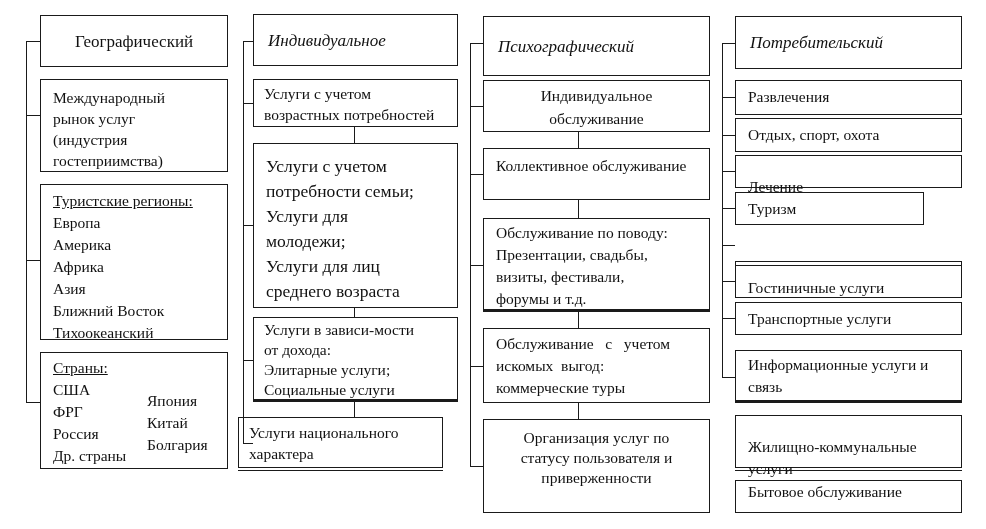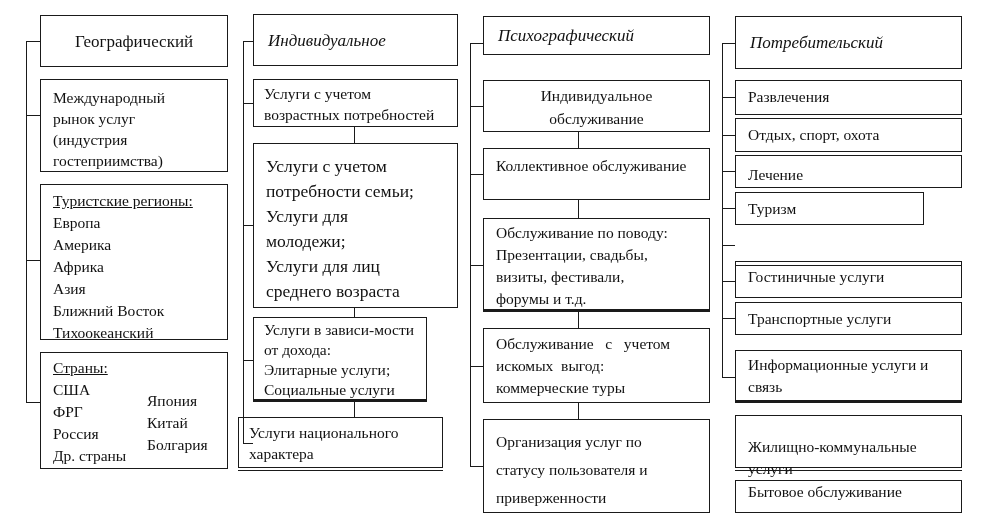--- a/index.html
+++ b/index.html
@@ -46,21 +46,21 @@
     position: absolute;
     left: -1px;
     right: -1px;
     bottom: -4px;
     height: 1px;
     background: #1a1a1a;
   }
   .lh20 { line-height: 20px; }
   .lh22 { line-height: 22px; }
   .lh23 { line-height: 23px; }
-  .lh24 { line-height: 28px; }
+  .lh24 { line-height: 20px; text-align: center; }
   .lh25 { line-height: 25px; }
   .fs17 { font-size: 17.5px; }
   .two-col { display: flex; align-items: center; }
   .two-col .col-a { width: 94px; white-space: pre-wrap; }
   .two-col .col-b { white-space: pre-wrap; }
   .vline, .hline {
     position: absolute;
     background: #1a1a1a;
   }
   .vline { width: 1px; }
@@ -119,35 +119,35 @@
 
     <div class="box fs17 lh25" style="left:253px; top:143px; width:205px; height:165px; padding-top:10px;">
       <div class="box-text">Услуги с учетом
 потребности семьи;
 Услуги для
 молодежи;
 Услуги для лиц
 среднего возраста</div>
     </div>
 
-    <div class="box lh20 thick-bottom" style="left:253px; top:317px; width:174px; height:85px; padding:2px 10px;">
+    <div class="box lh20 thick-bottom" style="left:253px; top:317px; width:205px; height:85px; padding:2px 10px;">
       <div class="box-text">Услуги в зависи-мости
 от дохода:
 Элитарные услуги;
 Социальные услуги</div>
     </div>
 
     <div class="box under-line" style="left:238px; top:417px; width:205px; height:51px; padding:4px 10px;">
       <div class="box-text">Услуги национального
 характера</div>
     </div>
   </div>
 
   <div>
-    <div class="box header-box hdr-italic" style="left:483px; top:16px; width:227px; height:39px;">
+    <div class="box header-box hdr-italic" style="left:483px; top:16px; width:227px; height:60px;">
       <span>Психографический</span>
     </div>
 
     <div class="box lh23" style="left:483px; top:80px; width:227px; height:52px; padding-top:3px;text-align:center;">
       <div class="box-text">Индивидуальное
 обслуживание</div>
     </div>
 
     <div class="box" style="left:483px; top:148px; width:227px; height:52px; padding-top:6px;">
       <div class="box-text">Коллективное обслуживание</div>
@@ -179,33 +179,33 @@
     </div>
 
     <div class="box" style="left:735px; top:80px; width:227px; height:35px; padding-top:5px;">
       <div class="box-text">Развлечения</div>
     </div>
 
     <div class="box" style="left:735px; top:118px; width:227px; height:34px; padding-top:5px;">
       <div class="box-text">Отдых, спорт, охота</div>
     </div>
 
-    <div class="box" style="left:735px; top:155px; width:227px; height:33px; padding-top:8px;">
+    <div class="box" style="left:735px; top:155px; width:227px; height:33px; padding-top:20px;">
       <div class="box-text">Лечение</div>
     </div>
 
     <div class="box" style="left:735px; top:192px; width:189px; height:33px; padding-top:5px;">
       <div class="box-text">Туризм</div>
     </div>
 
     <div class="box" style="left:735px; top:228px; width:227px; height:34px; padding-top:9px;margin-top:33px;">
       <div class="box-text">Услуги питания</div>
     </div>
 
-    <div class="box" style="left:735px; top:265px; width:227px; height:33px; padding-top:0;">
+    <div class="box" style="left:735px; top:265px; width:227px; height:33px; padding-top:11px;">
       <div class="box-text">Гостиничные услуги</div>
     </div>
 
     <div class="box" style="left:735px; top:302px; width:227px; height:33px; padding-top:5px;">
       <div class="box-text">Транспортные услуги</div>
     </div>
 
     <div class="box lh22 thick-bottom" style="left:735px; top:350px; width:227px; height:53px; padding-top:3px;">
       <div class="box-text">Информационные услуги и
 связь</div>

